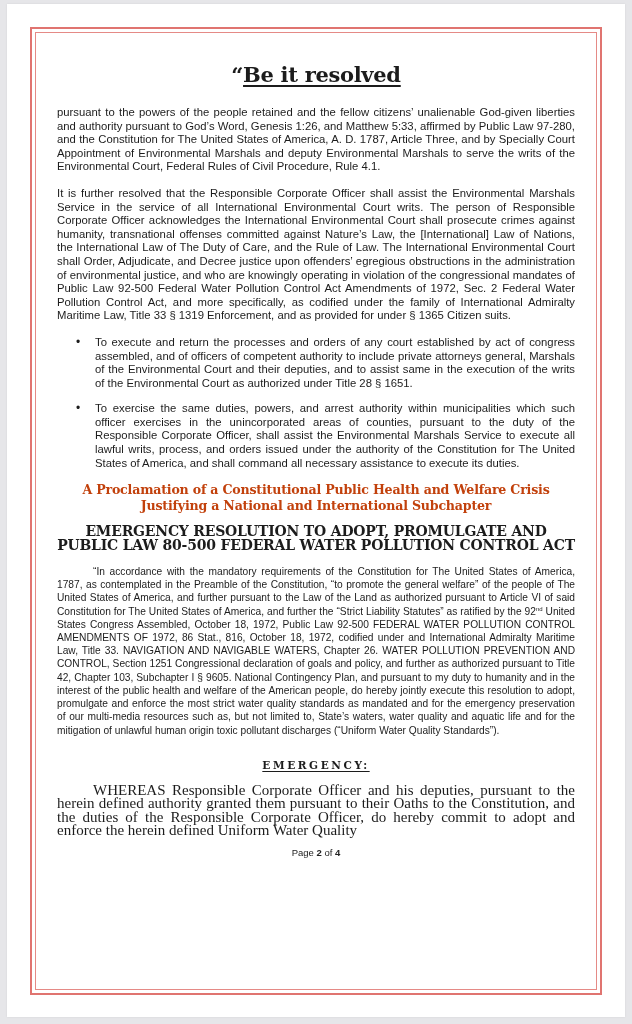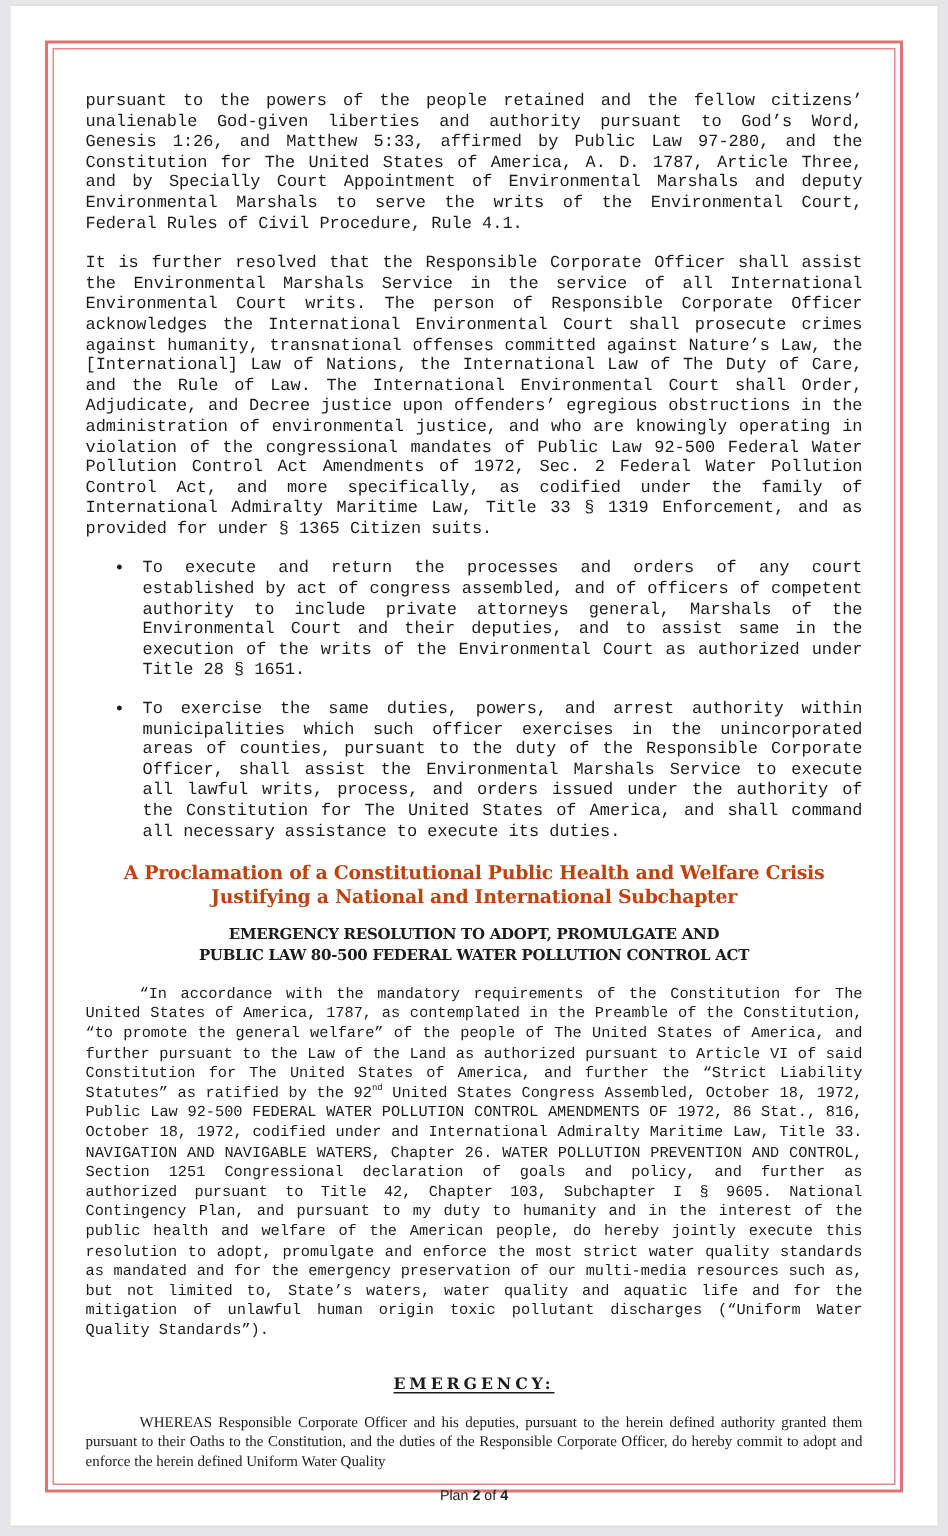--- a/index.html
+++ b/index.html
@@ -53,21 +53,21 @@
       margin: 0 0 18px 0;
       letter-spacing: -0.3px;
       line-height: 26px;
     }
     .title .u {
       text-decoration: underline;
       text-decoration-thickness: 2px;
       text-underline-offset: 3px;
     }
     p, li {
-      font-family: Liberation Mono, monospace;
+      font-family: Liberation Sans, sans-serif;
     }
     .para {
       font-size: 11.3px;
       line-height: 13.6px;
       text-align: justify;
       margin: 0 0 13px 0;
     }
     ul.duties {
       margin: 0 0 10px 0;
       padding: 0 0 0 38px;
@@ -93,21 +93,21 @@
       font-weight: bold;
       font-size: 12.6px;
       line-height: 15.5px;
       margin: 0 0 12px 0;
       letter-spacing: -0.2px;
     }
     .caps-heading {
       text-align: center;
       font-family: "DejaVu Serif", "Liberation Serif", serif;
       font-weight: bold;
-      font-size: 10px;
+      font-size: 14px;
       line-height: 13.4px;
       margin: 0 0 13px 0;
       letter-spacing: -0.2px;
     }
     .indent-para {
       font-size: 10.2px;
       line-height: 13.2px;
       text-align: justify;
       text-indent: 36px;
       margin: 0 0 22px 0;
@@ -119,21 +119,21 @@
       font-size: 10.5px;
       letter-spacing: 2.6px;
       margin: 0 0 13px 0;
     }
     .witness span {
       text-decoration: underline;
       text-underline-offset: 2px;
     }
     .whereas {
       font-family: "Liberation Serif", "DejaVu Serif", serif;
-      font-size: 10px;
+      font-size: 15px;
       line-height: 13.4px;
       text-align: justify;
       text-indent: 36px;
       margin: 0 0 10px 0;
     }
     .footer {
       text-align: center;
       font-family: "Liberation Sans", "DejaVu Sans", sans-serif;
       font-size: 9.5px;
       color: #222;
@@ -142,20 +142,21 @@
     sup { font-size: 6px; line-height: 0; }
   </style>
 </head>
 <body>
 
 <div class="page">
   <div class="border-outer"></div>
   <div class="border-inner"></div>
 
   <div class="content">
+    <h1 class="title"><span>“</span><span class="u">Be it resolved</span></h1>
 
     <p class="para">pursuant to the powers of the people retained and the fellow citizens’ unalienable God-given liberties and authority pursuant to God’s Word, Genesis 1:26, and Matthew 5:33, affirmed by Public Law 97-280, and the Constitution for The United States of America, A. D. 1787, Article Three, and by Specially Court Appointment of Environmental Marshals and deputy Environmental Marshals to serve the writs of the Environmental Court, Federal Rules of Civil Procedure, Rule 4.1.</p>
     <p class="para">It is further resolved that the Responsible Corporate Officer shall assist the Environmental Marshals Service in the service of all International Environmental Court writs. The person of Responsible Corporate Officer acknowledges the International Environmental Court shall prosecute crimes against humanity, transnational offenses committed against Nature’s Law, the [International] Law of Nations, the International Law of The Duty of Care, and the Rule of Law. The International Environmental Court shall Order, Adjudicate, and Decree justice upon offenders’ egregious obstructions in the administration of environmental justice, and who are knowingly operating  in violation of the congressional mandates of Public Law 92-500 Federal Water Pollution Control Act Amendments of 1972, Sec. 2 Federal Water Pollution Control Act, and more specifically, as codified under the family of International Admiralty Maritime Law, Title 33 § 1319 Enforcement, and as provided for under § 1365 Citizen suits.</p>
 
     <ul class="duties">
       <li>
         <span class="bullet">•</span>
         <span>To execute and return the processes and orders of any court established by act of congress assembled, and of officers of competent authority to include private attorneys general, Marshals of the Environmental Court and their deputies, and to assist same in the execution of the writs of the Environmental Court as authorized under Title 28 § 1651.</span>
       </li>
       <li>
@@ -174,19 +175,19 @@
       <div>PUBLIC LAW 80-500 FEDERAL WATER POLLUTION CONTROL ACT</div>
     </div>
 
     <p class="indent-para"><span>“In accordance with the mandatory requirements of the Constitution for The United States of America, 1787, as contemplated in the Preamble of the Constitution, “to promote the general welfare” of the people of The United States of America, and further pursuant to the Law of the Land as authorized pursuant to Article VI of said Constitution for The United States of America, and further the “Strict Liability Statutes” as ratified by the 92</span><sup>nd</sup><span> United States Congress Assembled, October 18, 1972, Public Law 92-500 FEDERAL WATER POLLUTION CONTROL AMENDMENTS OF 1972, 86 Stat., 816, October 18, 1972, codified under and International Admiralty Maritime Law, Title 33. NAVIGATION AND NAVIGABLE WATERS, Chapter 26. WATER POLLUTION PREVENTION AND CONTROL, Section 1251 Congressional declaration of goals and policy, and further as authorized pursuant to Title 42, Chapter 103, Subchapter I § 9605. National Contingency Plan, and pursuant to my duty to humanity and in the interest of the public health and welfare of the American people, do hereby jointly execute this resolution to adopt, promulgate and enforce the most strict water quality standards as mandated and for the emergency preservation of our multi-media resources such as, but not limited to, State’s waters, water quality and aquatic life and for the mitigation of unlawful human origin toxic pollutant discharges (“Uniform Water Quality Standards”).</span></p>
 
     <div class="witness"><span>EMERGENCY:</span></div>
 
     <p class="whereas">WHEREAS Responsible Corporate Officer and his deputies, pursuant to the herein defined authority granted them pursuant to their Oaths to the Constitution, and the duties of the Responsible Corporate Officer, do hereby commit to adopt and enforce the herein defined Uniform Water Quality</p>
 
     <div class="footer">
-      <span>Plan</span>
+      <span>Page</span>
       <b>2</b>
       <span>of</span>
       <b>4</b>
     </div>
   </div>
 </div>
 
 </body></html>

